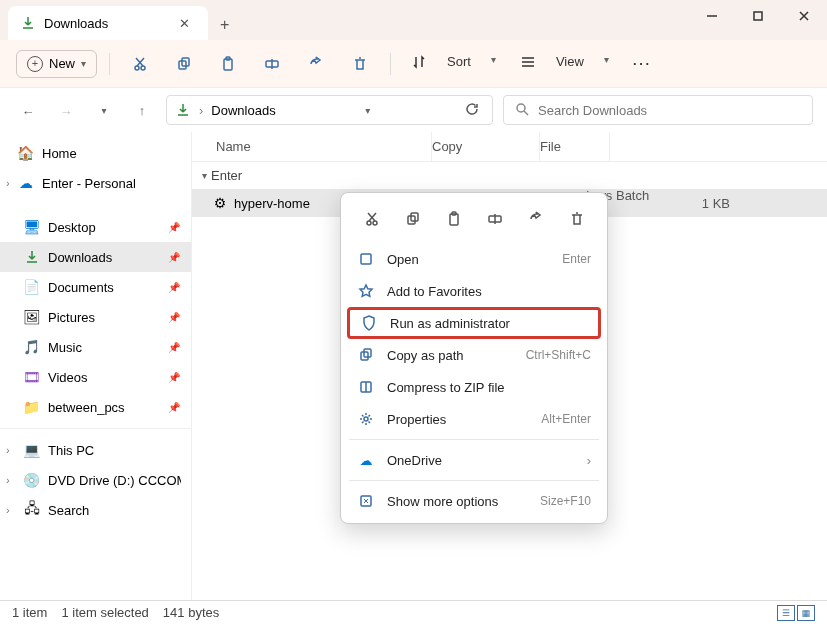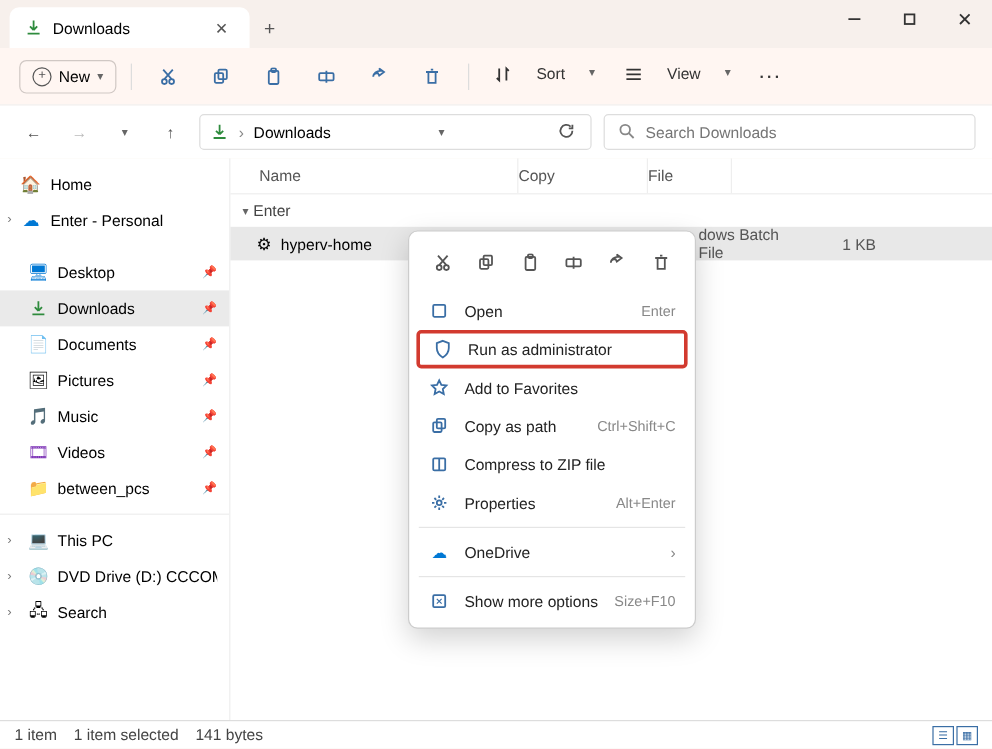--- a/index.html
+++ b/index.html
@@ -45,21 +45,21 @@
 .col-type { width: 108px; }
 .col-size { width: 70px; border-right: none; }
 .columns > div { border-right: 1px solid #eee; height: 100%; display: flex; align-items: center; }
 .group-hdr { padding: 6px 0 6px 10px; color: #444; display: flex; align-items: center; gap: 4px; }
 .file-row { height: 28px; display: flex; align-items: center; background: #e8e8e8; }
 .file-row .fname { width: 240px; padding-left: 20px; display: flex; align-items: center; gap: 6px; }
 .file-row .fdate { width: 130px; }
 .file-row .ftype { width: 108px; padding-left: 20px; color: #555; }
 .file-row .fsize { width: 70px; text-align: right; padding-right: 10px; color: #555; }
 
-.context-menu { position: absolute; left: 340px; top: 192px; width: 240px; background: #fff; border: 1px solid #ccc; border-radius: 8px; box-shadow: 0 8px 24px rgba(0,0,0,0.18); padding: 6px; z-index: 10; }
+.context-menu { position: absolute; left: 340px; top: 192px; width: 268px; background: #fff; border: 1px solid #ccc; border-radius: 8px; box-shadow: 0 8px 24px rgba(0,0,0,0.18); padding: 6px; z-index: 10; }
 .ctx-icon-row { display: flex; justify-content: space-around; padding: 6px 4px 10px 4px; }
 .ctx-icon-row div { width: 32px; height: 28px; display: flex; align-items: center; justify-content: center; color: #555; cursor: pointer; border-radius: 4px; }
 .ctx-item { height: 32px; display: flex; align-items: center; padding: 0 10px; gap: 12px; cursor: pointer; border-radius: 4px; }
 .ctx-item .lbl { flex: 1; color: #222; }
 .ctx-item .hint { color: #888; font-size: 12px; }
 .ctx-item .chev { color: #888; }
 .ctx-sep { height: 1px; background: #e5e5e5; margin: 4px 2px; }
 .ctx-highlight { border: 3px solid #d23a2f; border-radius: 4px; }
 .ctx-icon { width: 18px; color: #3a6ea5; display: flex; justify-content: center; }
 
@@ -340,35 +340,35 @@
   </div>
   <div class="ctx-item">
     <span class="ctx-icon">
         <svg viewBox="0 0 16 16">
           <rect x="3" y="3" width="10" height="10" rx="1"></rect>
         </svg>
       </span>
     <span class="lbl">Open</span>
     <span class="hint">Enter</span>
   </div>
+  <div class="ctx-item">
+    <span class="ctx-icon">
+        <svg viewBox="0 0 16 16">
+          <path d="M8 2l1.8 3.8 4.2.4-3 3 .8 4.2L8 11.3 4.2 13.4 5 9.2l-3-3 4.2-.4z"></path>
+        </svg>
+      </span>
+    <span class="lbl">Add to Favorites</span>
+  </div>
   <div class="ctx-item ctx-highlight">
     <span class="ctx-icon">
         <svg viewBox="0 0 16 16" fill="#0078d4" stroke="none">
           <path d="M8 1l5 2v4c0 4-2 6-5 8-3-2-5-4-5-8V3z"></path>
         </svg>
       </span>
     <span class="lbl">Run as administrator</span>
-  </div>
-  <div class="ctx-item">
-    <span class="ctx-icon">
-        <svg viewBox="0 0 16 16">
-          <path d="M8 2l1.8 3.8 4.2.4-3 3 .8 4.2L8 11.3 4.2 13.4 5 9.2l-3-3 4.2-.4z"></path>
-        </svg>
-      </span>
-    <span class="lbl">Add to Favorites</span>
   </div>
   <div class="ctx-item">
     <span class="ctx-icon">
         <svg viewBox="0 0 16 16">
           <rect x="3" y="5" width="7" height="8" rx="1"></rect>
           <rect x="6" y="2" width="7" height="8" rx="1"></rect>
         </svg>
       </span>
     <span class="lbl">Copy as path</span>
     <span class="hint">Ctrl+Shift+C</span>

